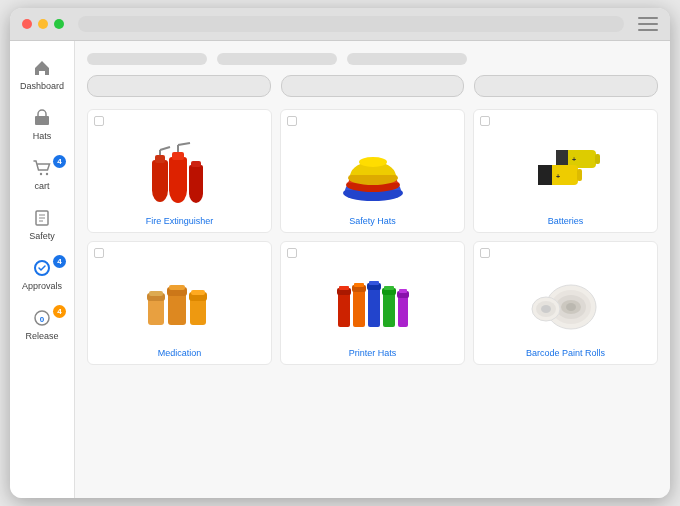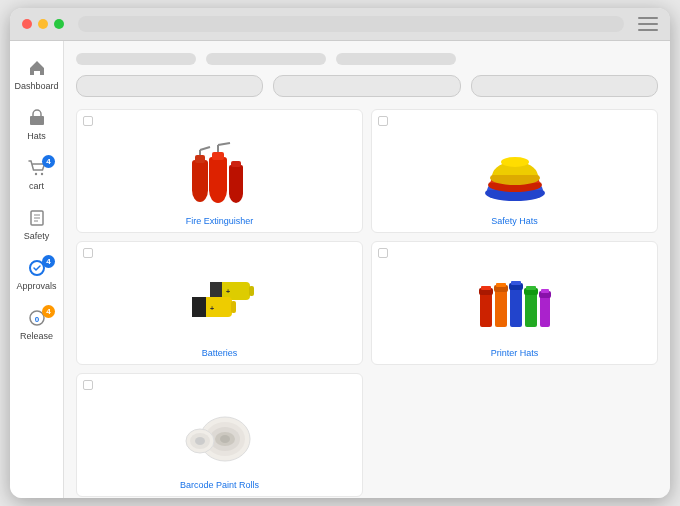--- a/index.html
+++ b/index.html
@@ -49,21 +49,21 @@
       margin-left: 8px;
     }
     .menu-icon span { display: block; height: 2px; background: #888; border-radius: 1px; }
     .browser-body {
       display: flex;
       flex: 1;
       overflow: hidden;
     }
     
     .sidebar {
-      width: 54px;
+      width: 65px;
       background: #fff;
       display: flex;
       flex-direction: column;
       align-items: center;
       padding: 10px 0;
       border-right: 1px solid #e0e0e0;
       gap: 4px;
     }
     .sidebar-item {
       display: flex;
@@ -125,21 +125,21 @@
     .search-box {
       flex: 1;
       height: 22px;
       background: #e8e8e8;
       border-radius: 10px;
       border: 1px solid #ccc;
     }
     
     .product-grid {
       display: grid;
-      grid-template-columns: repeat(2, 1fr);
+      grid-template-columns: repeat(3, 1fr);
       gap: 8px;
     }
     .product-card {
       background: #fff;
       border: 1px solid #e8e8e8;
       border-radius: 6px;
       padding: 6px;
       display: flex;
       flex-direction: column;
       align-items: center;
@@ -330,20 +330,38 @@
 
               <rect x="12" y="30" width="40" height="20" fill="#eecc00" rx="4"></rect>
               <rect x="51" y="34" width="5" height="12" fill="#ddbb00" rx="2"></rect>
               <rect x="12" y="30" width="14" height="20" fill="#222" rx="0"></rect>
               <text x="30" y="44" font-size="7" fill="#333" font-weight="bold">+</text>
             </svg>
           </div>
           <span class="product-name">Batteries</span>
         </div>
 
+        <div class="product-card">
+          <div class="card-checkbox"></div>
+          <div class="product-image">
+            <svg width="80" height="70" viewBox="0 0 80 70">
+
+              <rect x="8" y="30" width="16" height="28" fill="#e8a040" rx="3"></rect>
+              <rect x="7" y="26" width="18" height="8" fill="#cc8830" rx="3"></rect>
+              <rect x="9" y="24" width="14" height="5" fill="#ddaa50" rx="2"></rect>
+              <rect x="28" y="25" width="18" height="33" fill="#dd8820" rx="3"></rect>
+              <rect x="27" y="20" width="20" height="9" fill="#cc7718" rx="3"></rect>
+              <rect x="29" y="18" width="16" height="5" fill="#eea030" rx="2"></rect>
+              <rect x="50" y="30" width="16" height="28" fill="#ee9910" rx="3"></rect>
+              <rect x="49" y="25" width="18" height="9" fill="#dd8800" rx="3"></rect>
+              <rect x="51" y="23" width="14" height="5" fill="#ffaa20" rx="2"></rect>
+            </svg>
+          </div>
+          <span class="product-name">Medication</span>
+        </div>
 
 
         <div class="product-card">
           <div class="card-checkbox"></div>
           <div class="product-image">
             <svg width="80" height="70" viewBox="0 0 80 70">
 
               <rect x="5" y="25" width="12" height="35" fill="#cc2200" rx="2"></rect>
               <rect x="4" y="21" width="14" height="7" fill="#aa1800" rx="2"></rect>
               <rect x="6" y="19" width="10" height="4" fill="#ee3311" rx="1"></rect>

